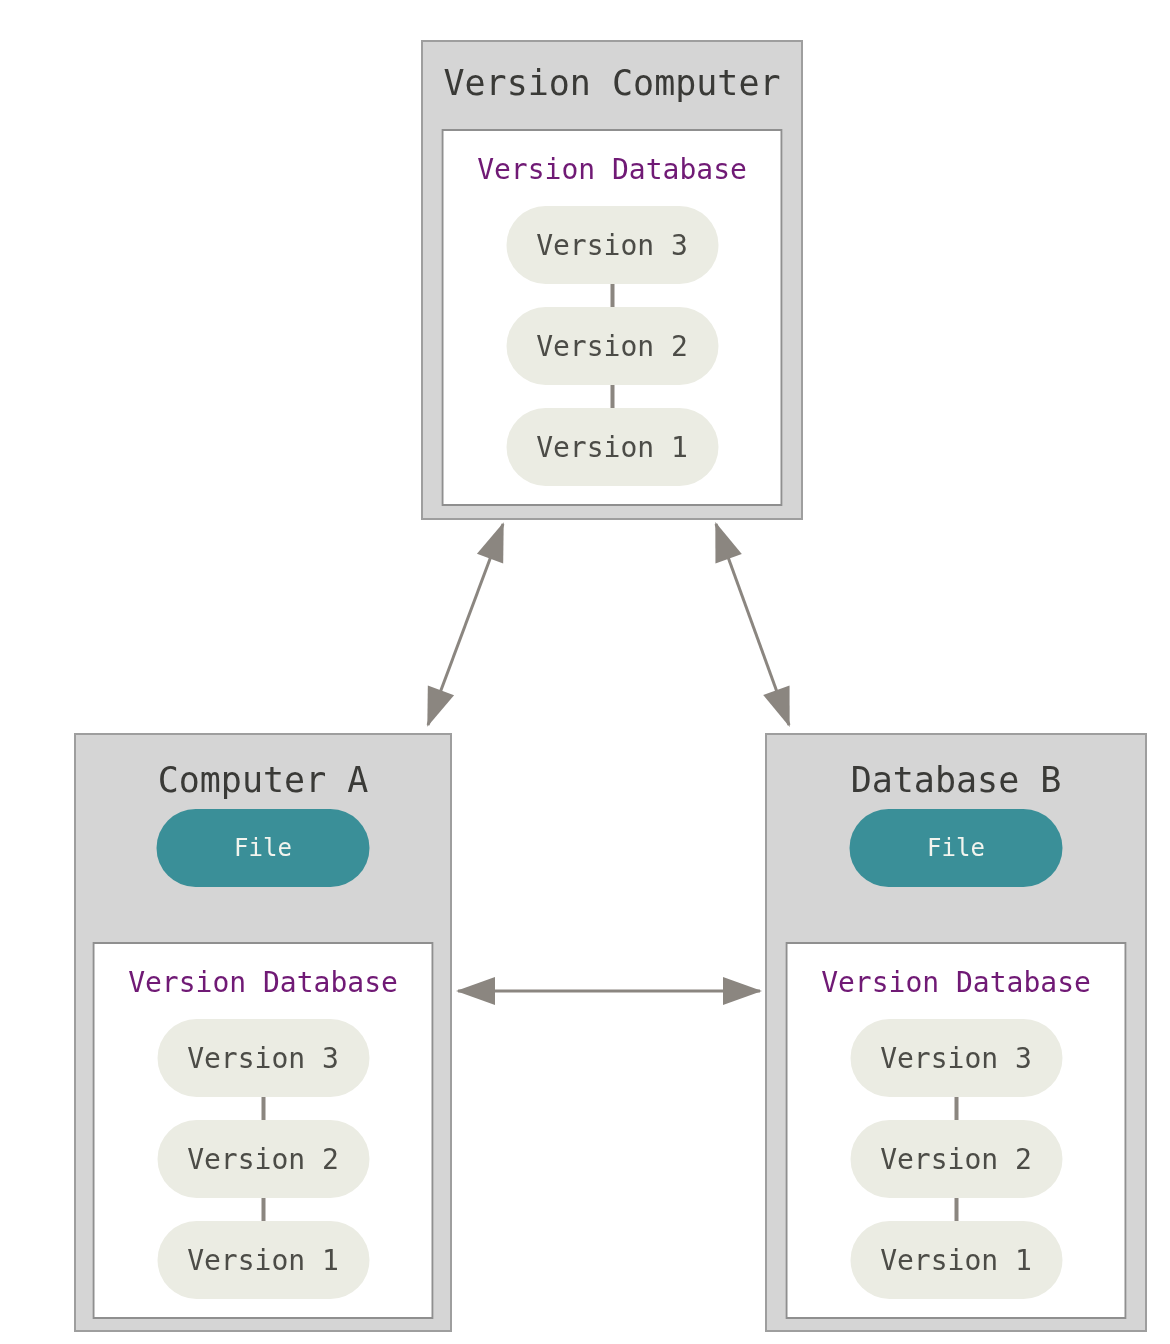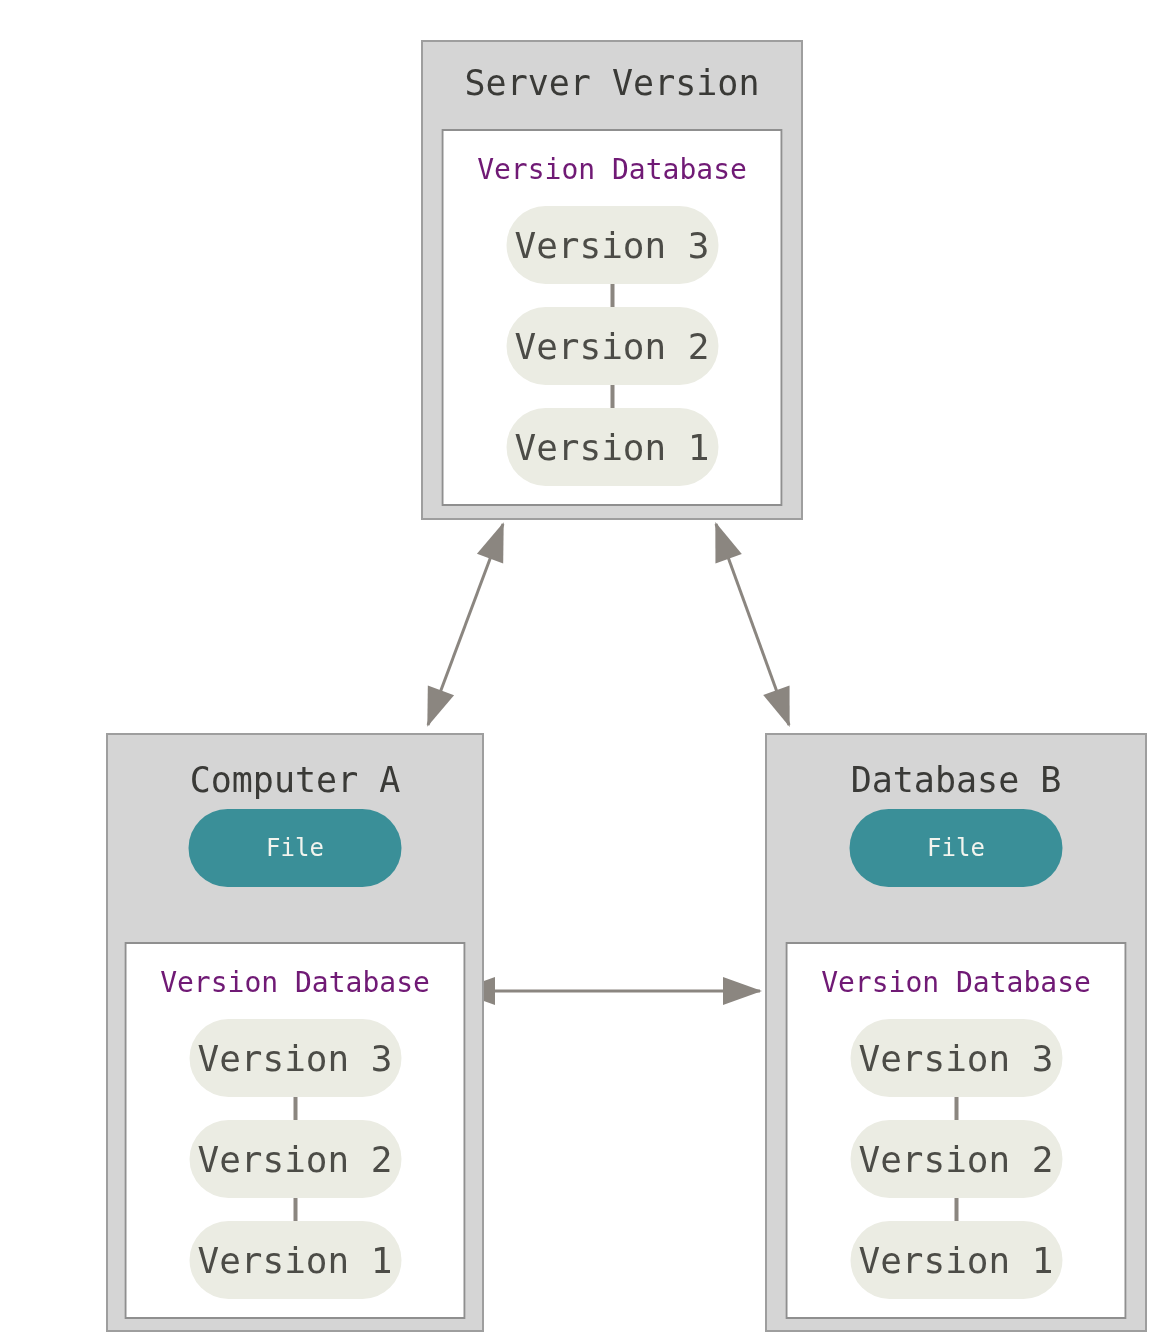--- a/index.html
+++ b/index.html
@@ -58,21 +58,21 @@
     font-weight: normal;
     line-height: 34px;
     color: #701a75;
   }
   .pill {
     width: 212px;
     height: 78px;
     border-radius: 39px;
     background: #ebece3;
     color: #4c4c47;
-    font-size: 36px;
+    font-size: 28px;
     display: flex;
     align-items: center;
     justify-content: center;
     flex: 0 0 auto;
   }
   .pill.first { margin-top: 19px; }
   .link {
     width: 4px;
     height: 23px;
     background: #8b8680;
@@ -91,21 +91,21 @@
     font-size: 24px;
     display: flex;
     align-items: center;
     justify-content: center;
   }
   
   .machine.server { left: 421px; top: 40px;  width: 382px; height: 480px; }
   .machine.server .machine-title { top: 20px; }
   .machine.server .db { top: 87px; }
 
-  .machine.comp-a { left: 74px;  top: 733px; width: 378px; height: 599px; margin-left: 32px; }
+  .machine.comp-a { left: 74px;  top: 733px; width: 378px; height: 599px; }
   .machine.comp-b { left: 765px; top: 733px; width: 382px; height: 599px; }
   .machine.comp-a .machine-title,
   .machine.comp-b .machine-title { top: 24px; }
   .machine.comp-a .db,
   .machine.comp-b .db { top: 207px; }
 </style>
 </head>
 <body>
 
 <div class="canvas">
@@ -119,21 +119,21 @@
     <g stroke="#8b8680" stroke-width="3">
       <line x1="503" y1="524" x2="428" y2="725" marker-start="url(#ah)" marker-end="url(#ah)"></line>
       <line x1="716" y1="524" x2="789" y2="725" marker-start="url(#ah)" marker-end="url(#ah)"></line>
       <line x1="458" y1="991" x2="760" y2="991" marker-start="url(#ah)" marker-end="url(#ah)"></line>
       <line x1="263" y1="939" x2="263" y2="893" marker-end="url(#ah)"></line>
       <line x1="956" y1="939" x2="956" y2="893" marker-end="url(#ah)"></line>
     </g>
   </svg>
 
   <section class="machine server">
-    <h2 class="machine-title">Server Version</h2>
+    <h2 class="machine-title">Version Computer</h2>
     <div class="db">
       <h3 class="db-title">Version Database</h3>
       <div class="pill first">Version 3</div>
       <div class="link"></div>
       <div class="pill">Version 2</div>
       <div class="link"></div>
       <div class="pill">Version 1</div>
     </div>
   </section>
 

